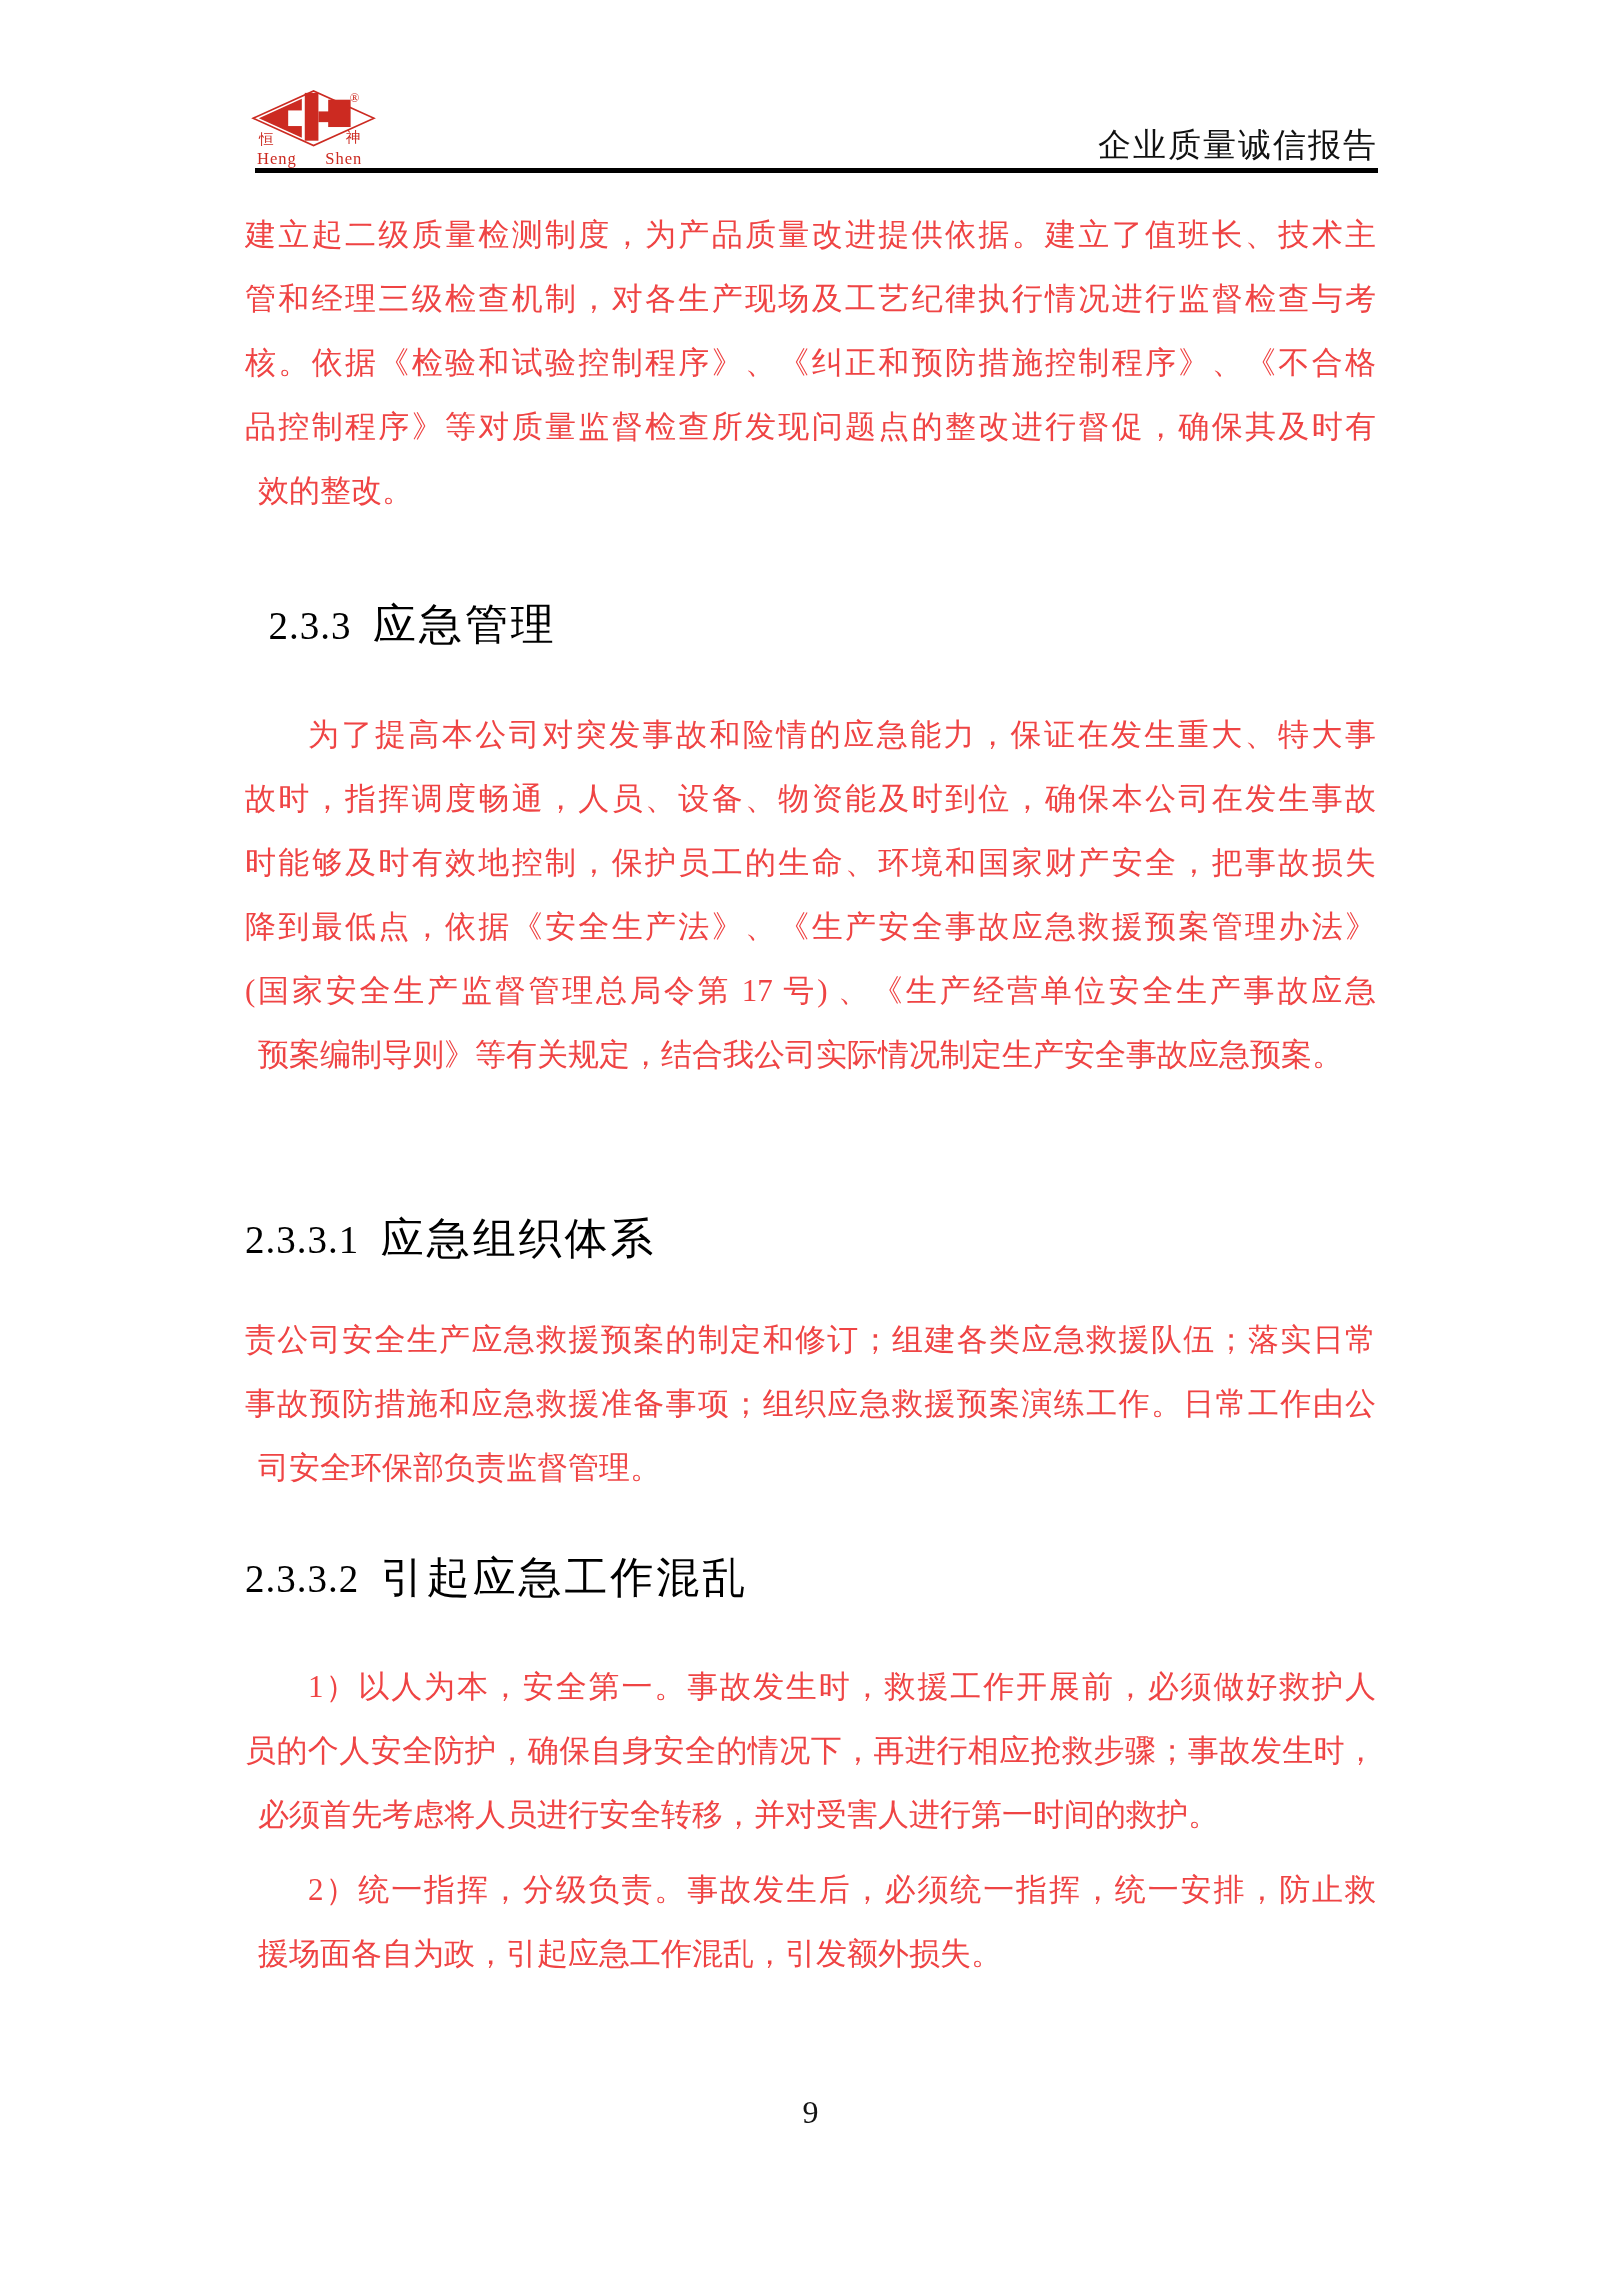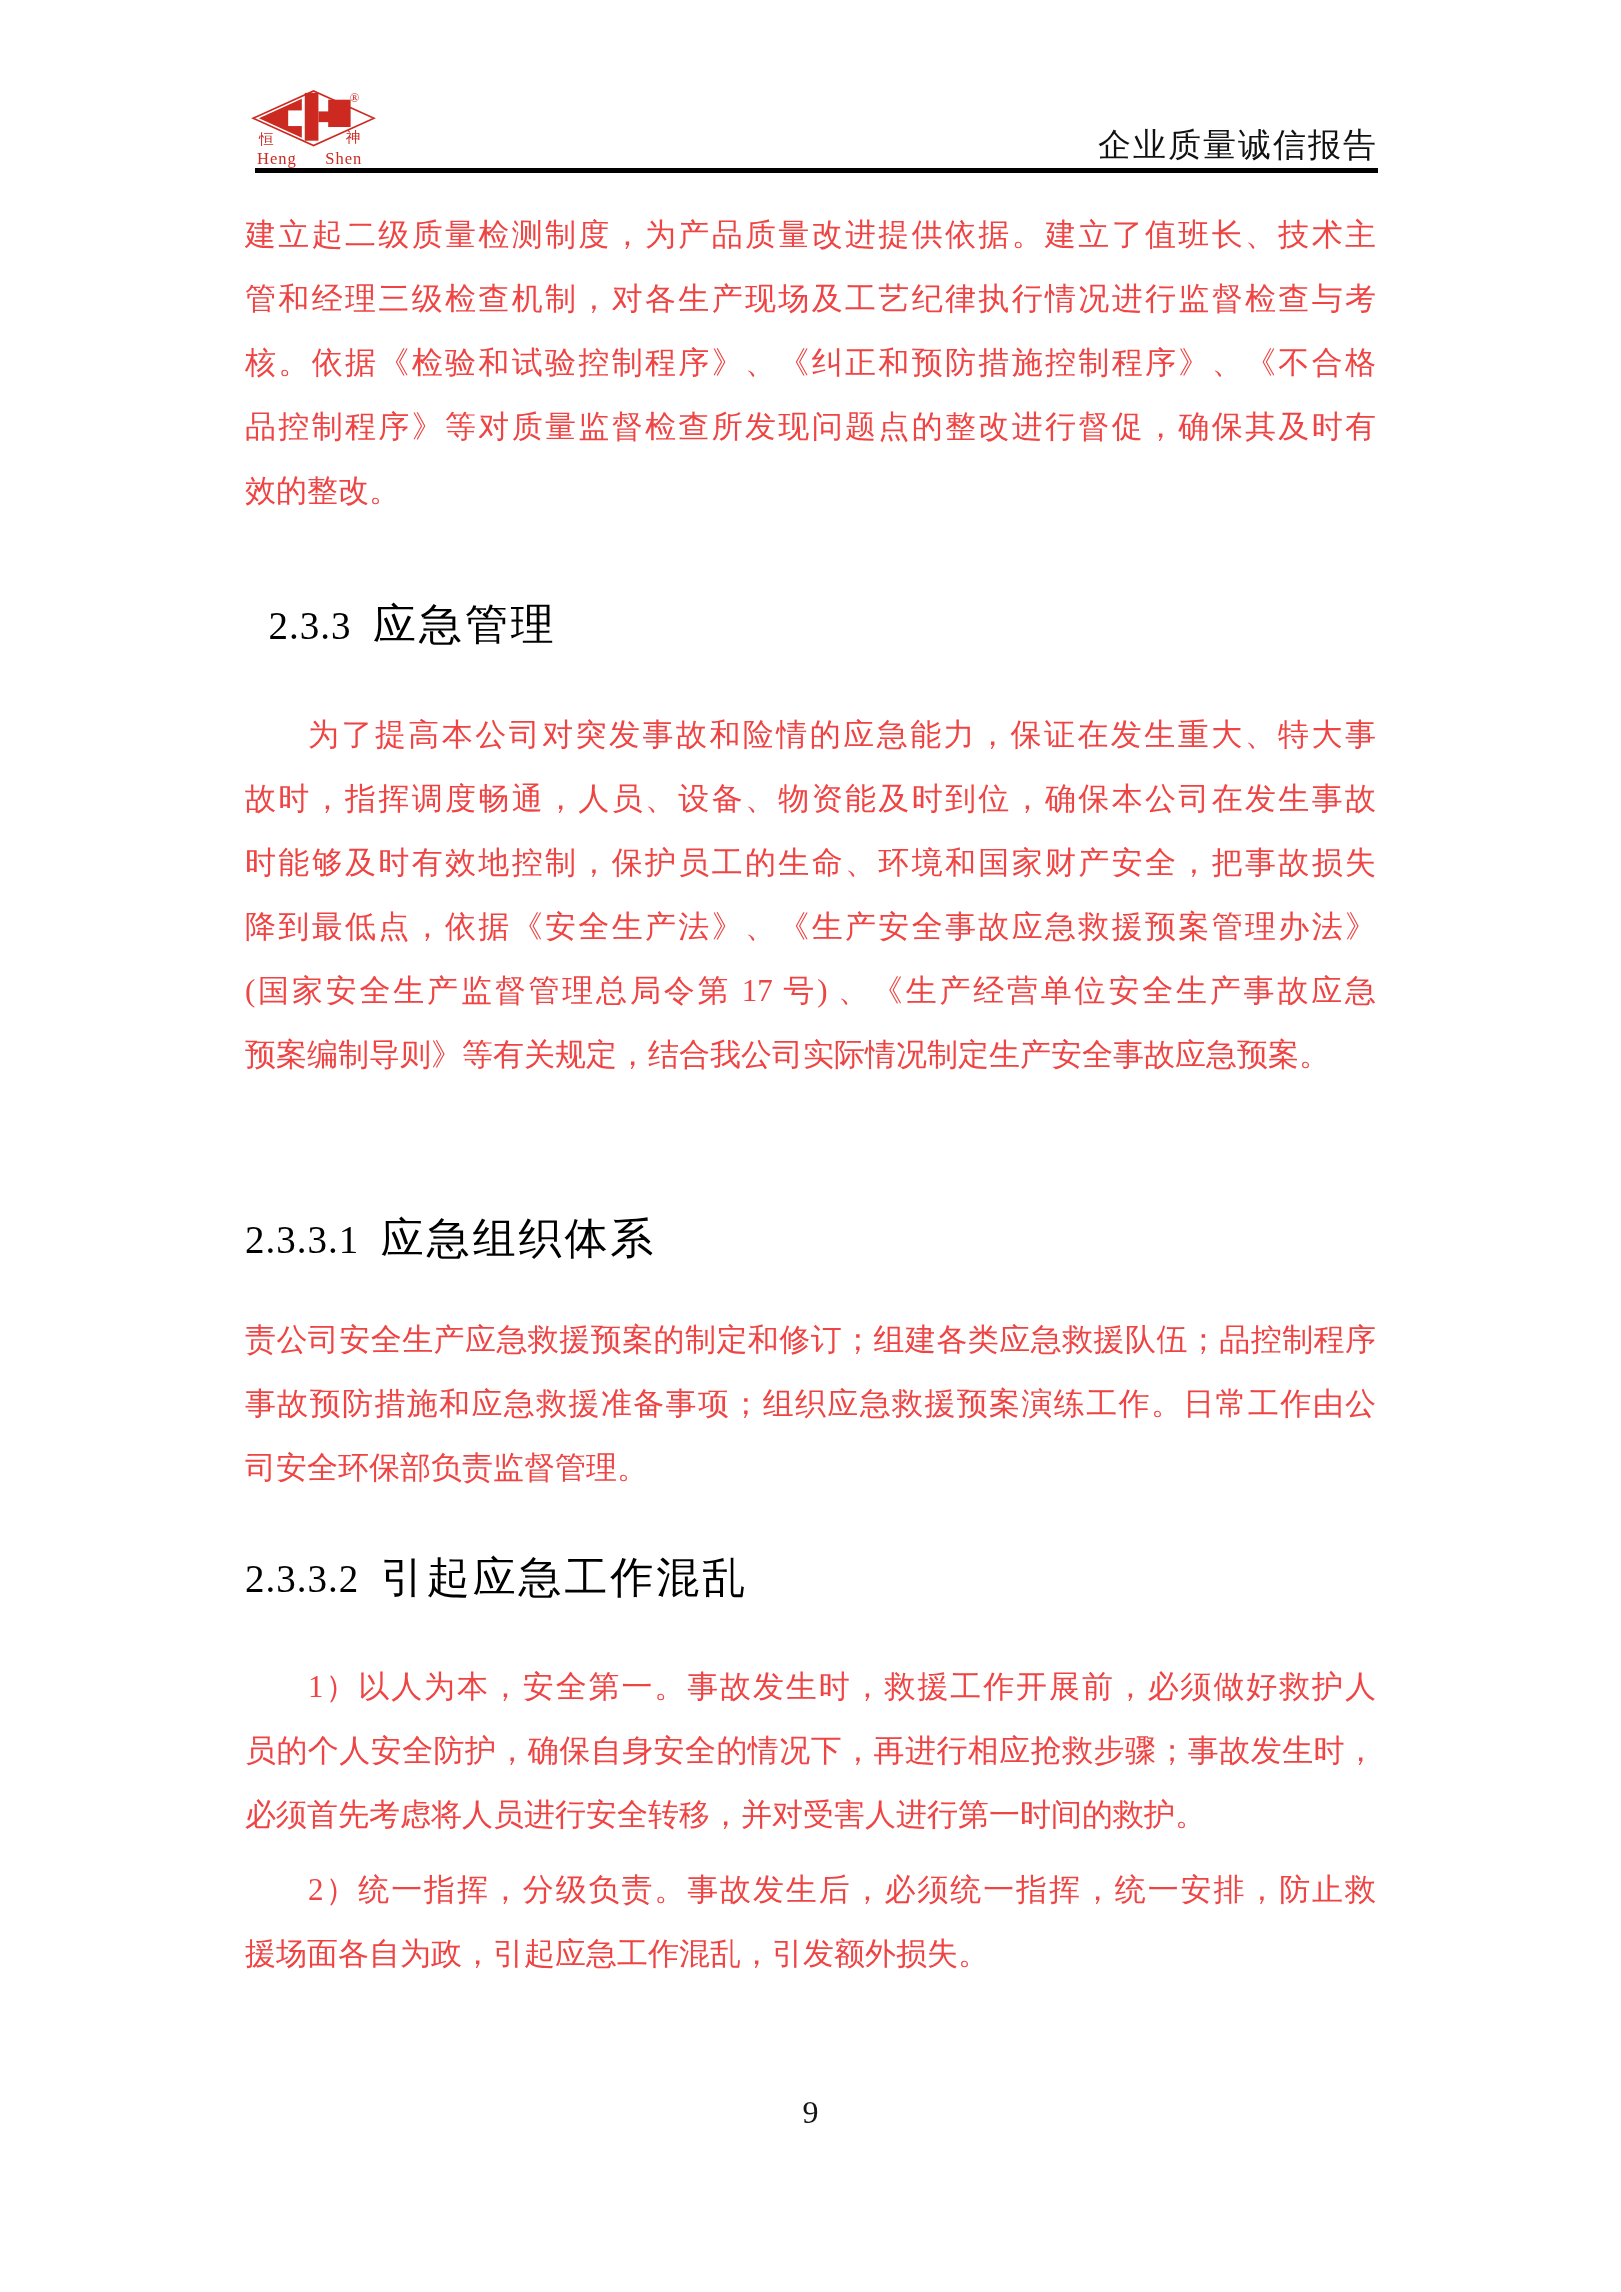--- a/index.html
+++ b/index.html
@@ -27,21 +27,21 @@
   .content{
     position:absolute;left:245px;top:186px;width:1131px;
   }
   .para .line{
     font-size:31px;
     line-height:64px;height:64px;
     overflow:hidden;
     text-align:justify;text-align-last:justify;
     color:#ef4444;
   }
-  .para .line.last{text-align-last:left;}
+  .para .line.last{text-align-last:left;margin-left:13px;}
   .para .line.indent{padding-left:63px;}
   .heading{
     margin:0;
     font-weight:400;color:#000;
     line-height:61px;height:61px;
     font-family:"Liberation Serif","DejaVu Serif",serif;
     white-space:nowrap;
   }
   .heading .h-num{font-size:39px;margin-right:21.6px;letter-spacing:1px;}
   .heading .h-label{font-size:43px;letter-spacing:2.9px;}
@@ -103,21 +103,21 @@
       <div class="line">降到最低点，依据《安全生产法》、《生产安全事故应急救援预案管理办法》</div>
       <div class="line">(国家安全生产监督管理总局令第 17 号) 、《生产经营单位安全生产事故应急</div>
       <div class="line last">预案编制导则》等有关规定，结合我公司实际情况制定生产安全事故应急预案。</div>
     </div>
 
     <h2 class="heading mt123">
       <span class="h-num">2.3.3.1</span><span class="h-label">应急组织体系</span>
     </h2>
 
     <div class="para mt40">
-      <div class="line">责公司安全生产应急救援预案的制定和修订；组建各类应急救援队伍；品控制程序</div>
+      <div class="line">责公司安全生产应急救援预案的制定和修订；组建各类应急救援队伍；落实日常</div>
       <div class="line">事故预防措施和应急救援准备事项；组织应急救援预案演练工作。日常工作由公</div>
       <div class="line last">司安全环保部负责监督管理。</div>
     </div>
 
     <h2 class="heading mt48">
       <span class="h-num">2.3.3.2</span><span class="h-label">引起应急工作混乱</span>
     </h2>
 
     <div class="para mt48">
       <div class="line indent">1）以人为本，安全第一。事故发生时，救援工作开展前，必须做好救护人</div>

